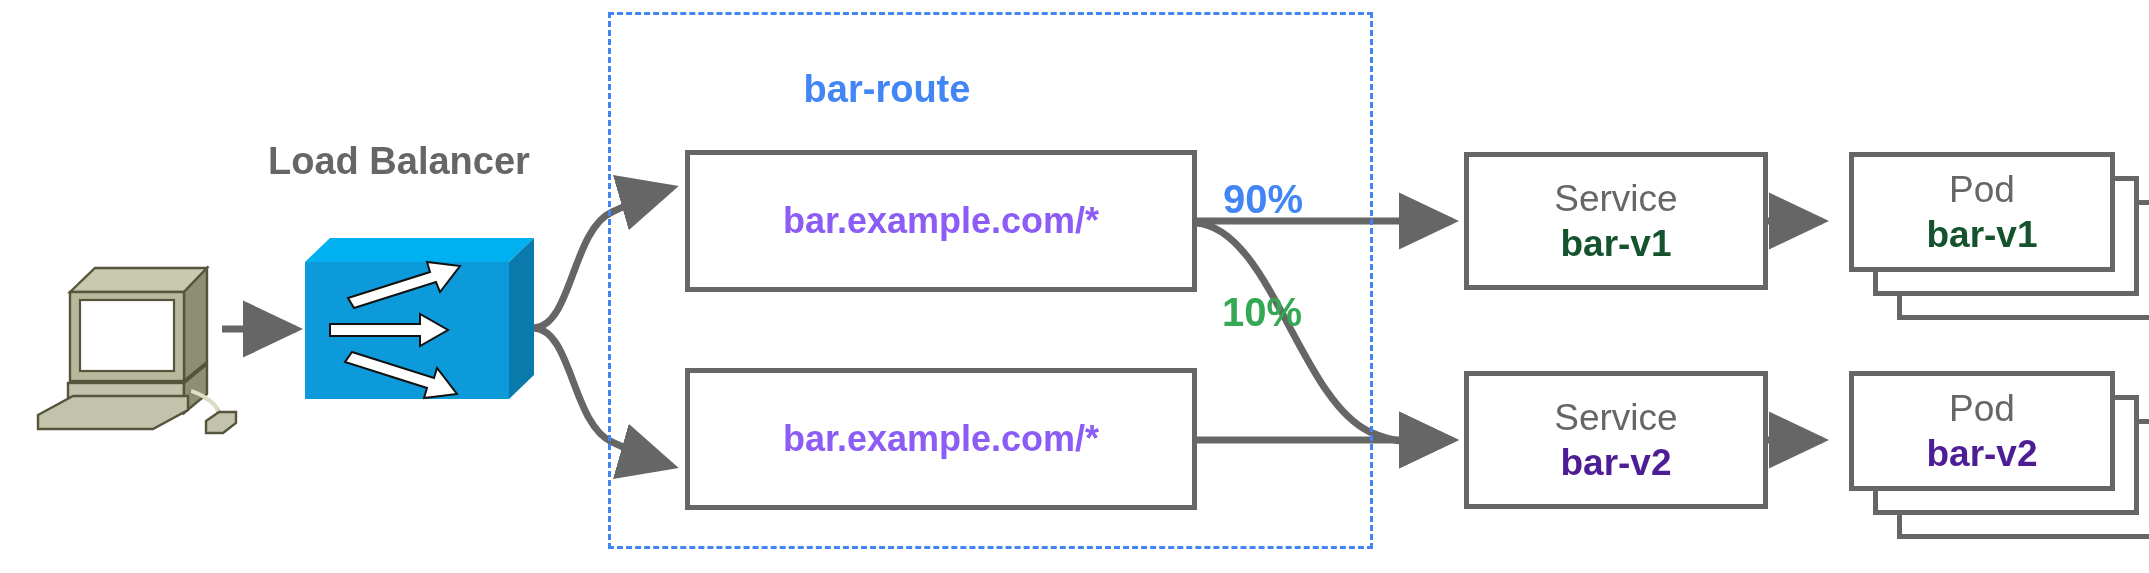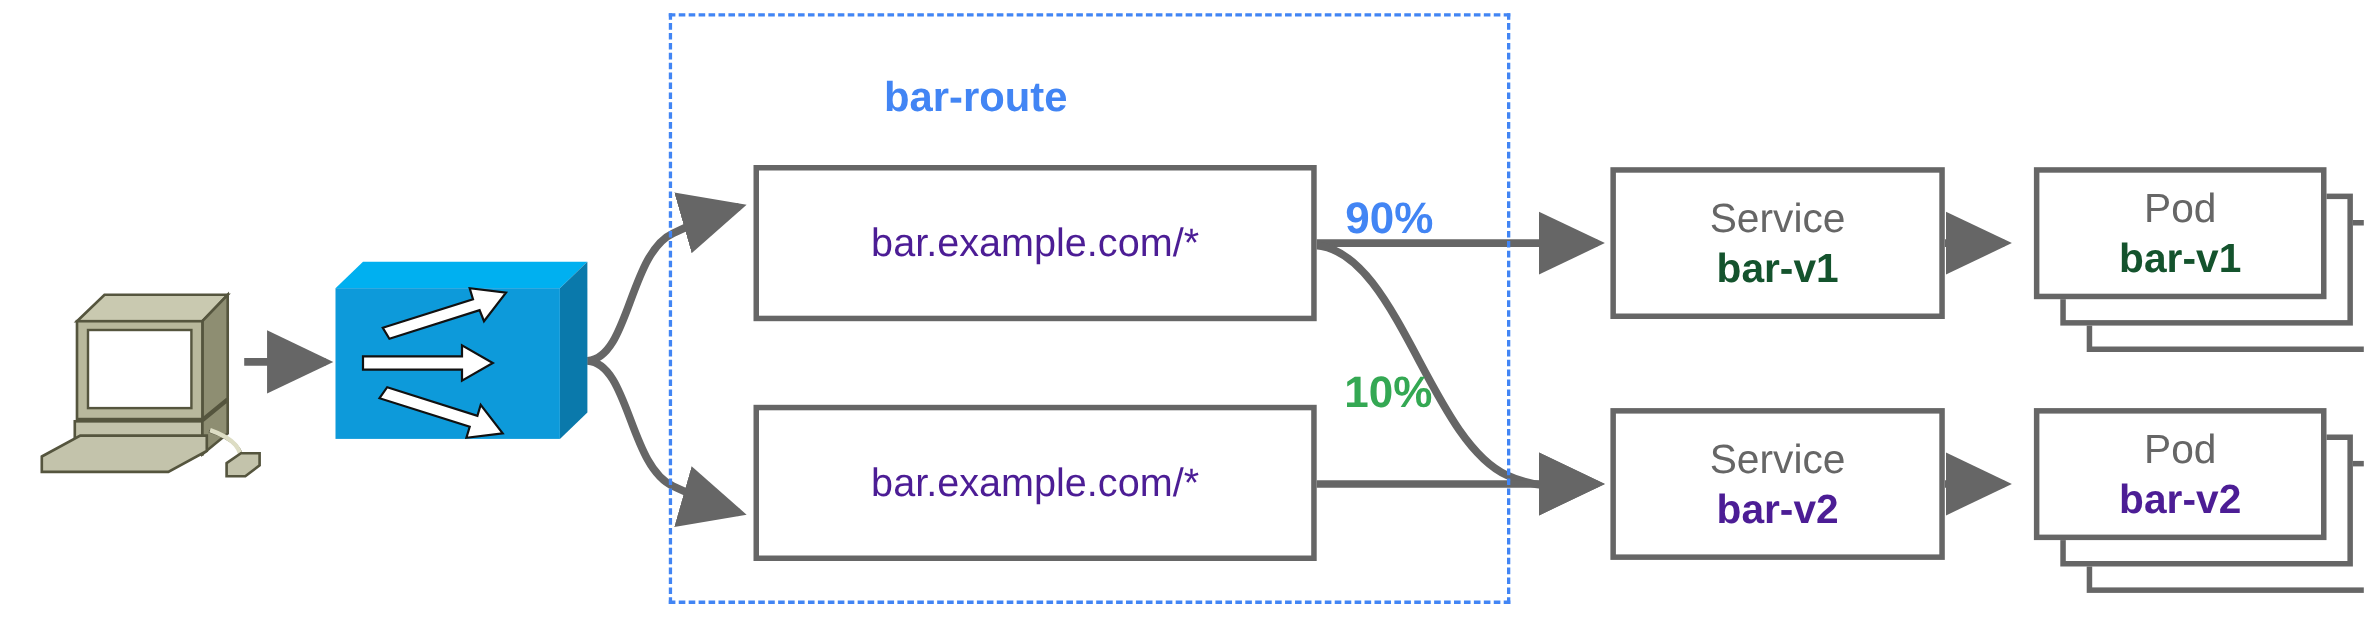--- a/index.html
+++ b/index.html
@@ -48,23 +48,23 @@
     font-weight: 700;
     white-space: nowrap;
   }
   .label-green {
     color: #4c1d95;
     font-size: 37px;
     font-weight: 700;
     white-space: nowrap;
   }
   .route-text {
-    color: #4c1d95;
+    color: #8b5cf6;
     font-size: 36px;
-    font-weight: 400;
+    font-weight: 700;
     white-space: nowrap;
   }
   .free-label {
     position: absolute;
     white-space: nowrap;
   }
   #lb-title {
     left: 268px;
     top: 140px;
     color: #666666;
@@ -94,21 +94,20 @@
     font-size: 40px;
     font-weight: 700;
     margin-top: 32px;
   }
   #pct-10 {
     left: 1222px;
     top: 290px;
     color: #34a853;
     font-size: 40px;
     font-weight: 700;
-    margin-top: 45px;
   }
   #httproute-frame {
     position: absolute;
     left: 608px;
     top: 12px;
     width: 765px;
     height: 537px;
     box-sizing: border-box;
     border: 3px dashed #4285f4;
     background: transparent;
@@ -199,20 +198,21 @@
       <path d="M330,324 L420,324 L420,314 L448,330 L420,346 L420,336 L330,336 z" fill="#ffffff" stroke="#111111" stroke-width="2"></path>
 
       <path d="M348,298 L430,272 L427,262 L460,266 L440,292 L436,282 L354,308 z" fill="#ffffff" stroke="#111111" stroke-width="2"></path>
 
       <path d="M352,352 L434,378 L437,368 L457,394 L424,398 L427,388 L345,362 z" fill="#ffffff" stroke="#111111" stroke-width="2"></path>
     </g>
   </svg>
 
   <div id="httproute-frame"></div>
 
+  <div class="free-label" id="lb-title">Load Balancer</div>
 
   <div class="free-label" id="route-name">bar-route</div>
 
   <div class="node-box" style="left:685px; top:150px; width:512px; height:142px;">
     <div class="route-text">bar.example.com/*</div>
   </div>
 
   <div class="node-box" style="left:685px; top:368px; width:512px; height:142px;">
     <div class="route-text">bar.example.com/*</div>
   </div>

